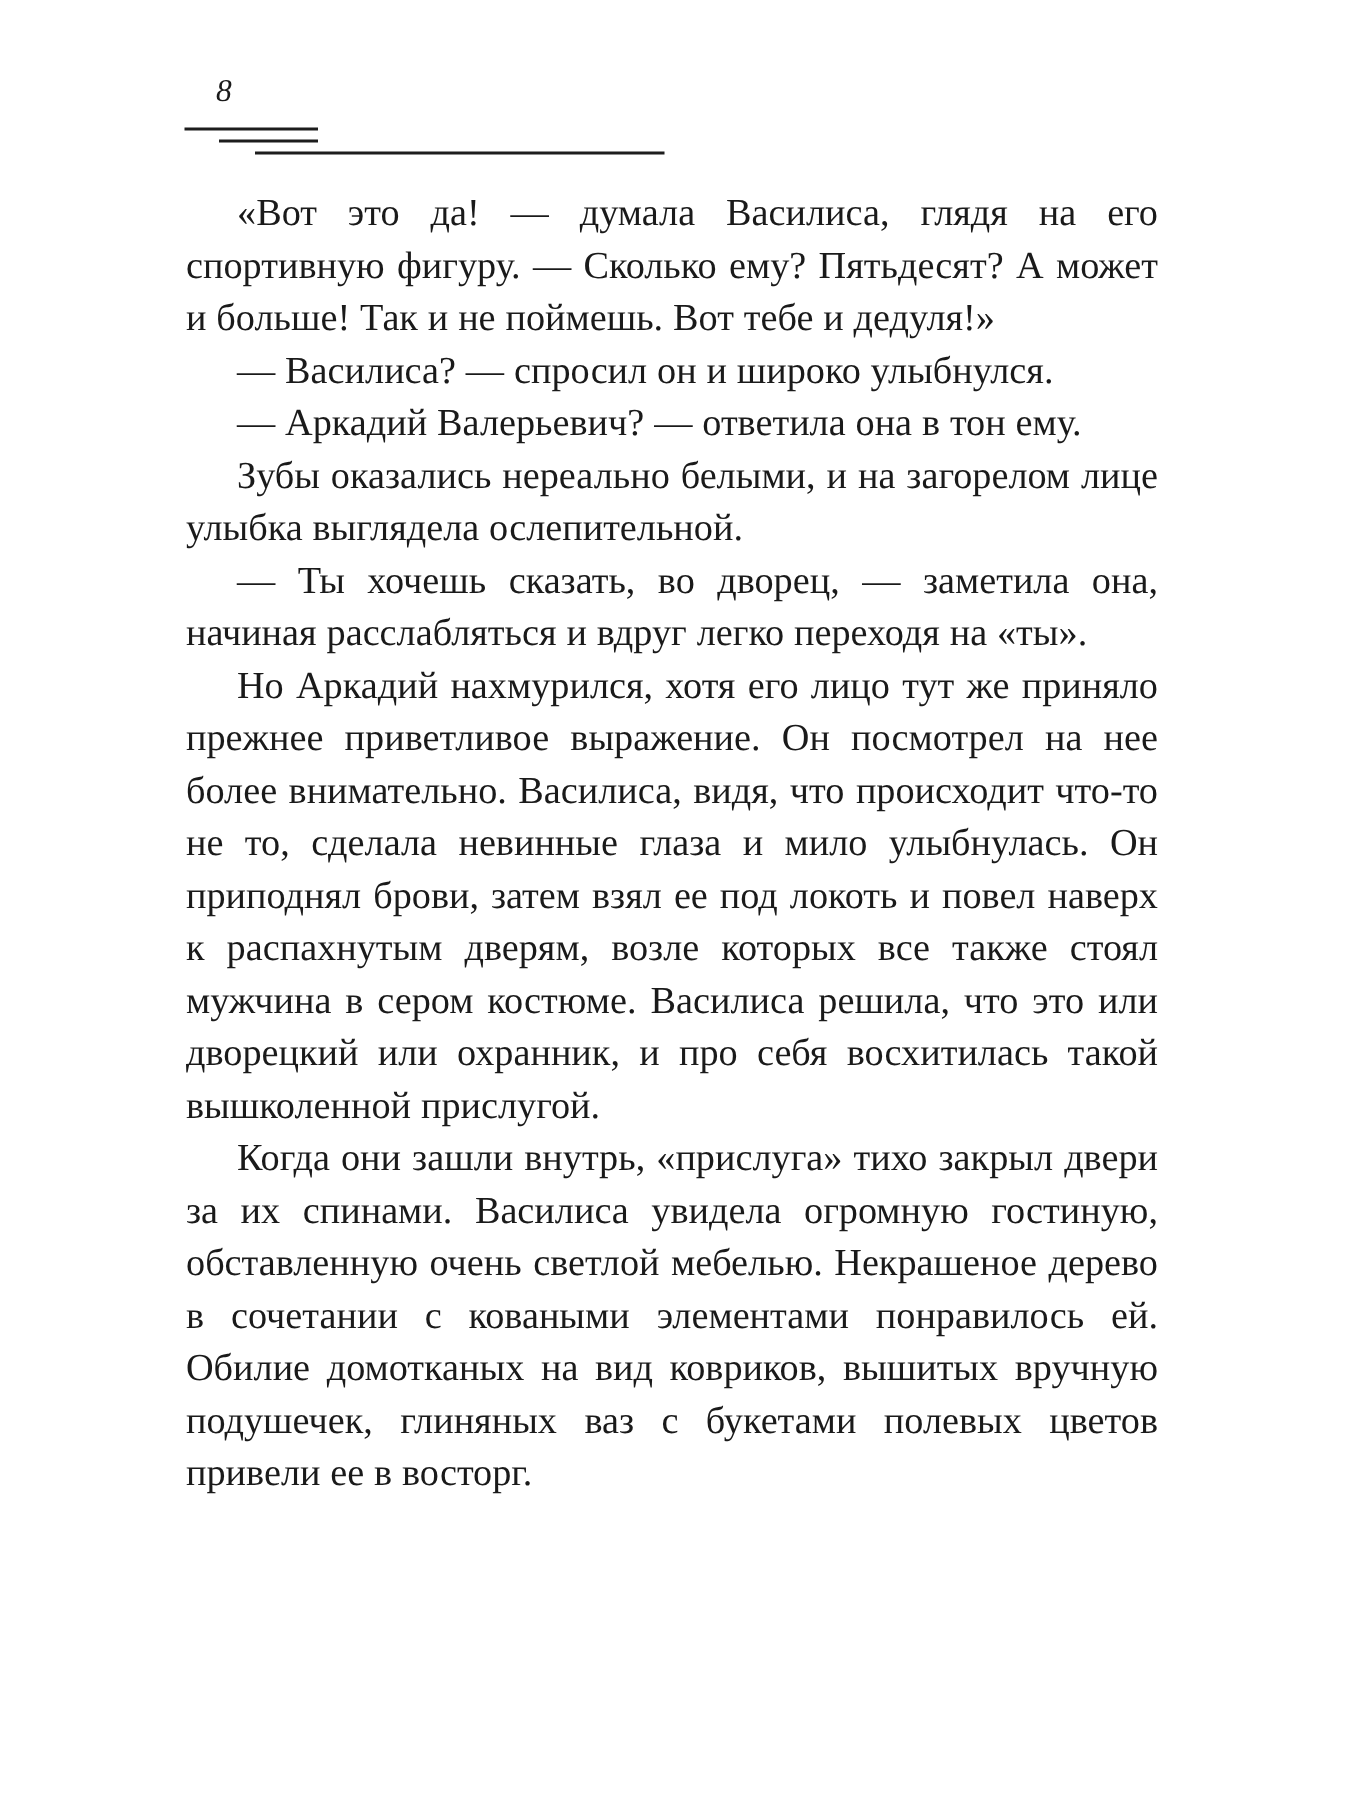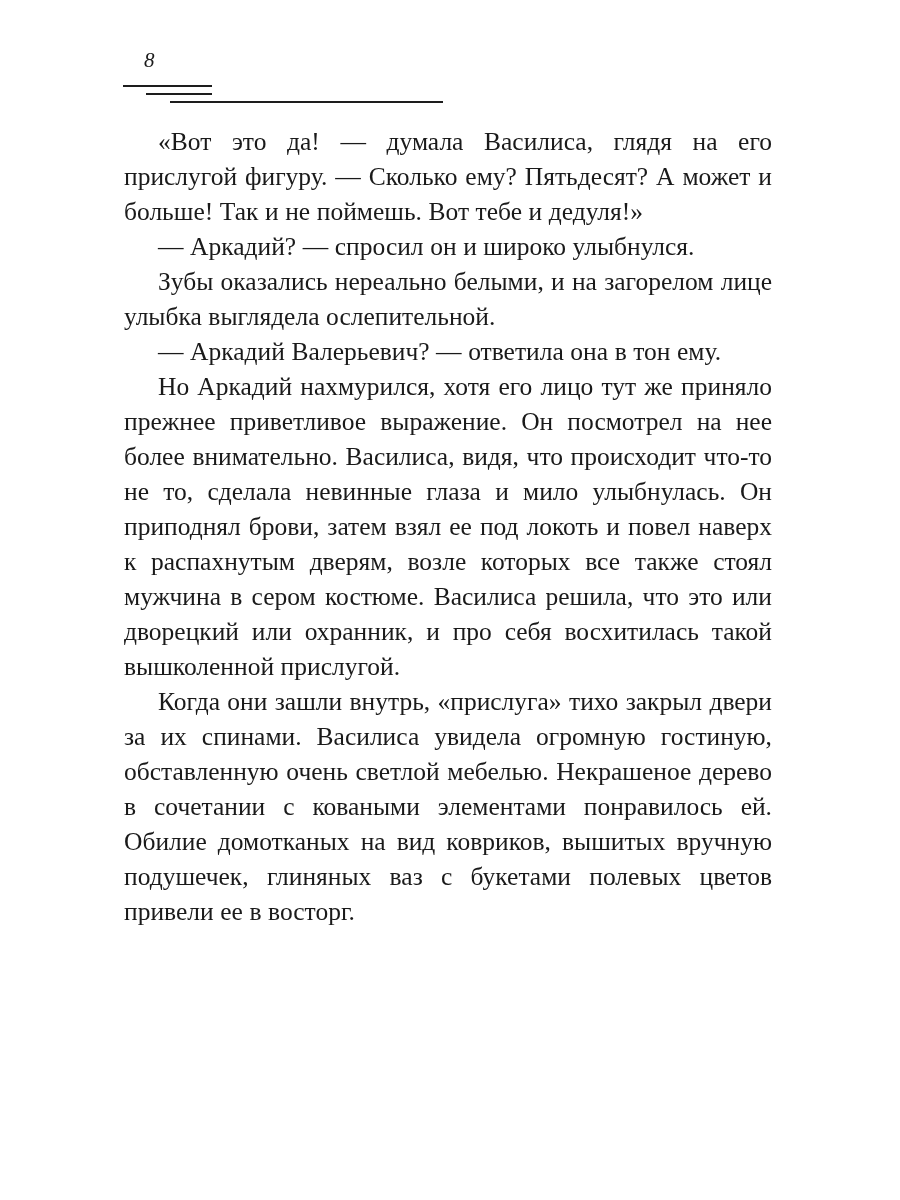--- a/index.html
+++ b/index.html
@@ -87,21 +87,22 @@
     <div class="folio">8</div>
 
     <div class="rules">
       <div class="rule rule-1" style="left: 123px; top: 85px; width: 89px; background: rgb(29, 29, 29);"></div>
       <div class="rule rule-2" style="left: 146px; top: 93px; width: 66px; background: rgb(29, 29, 29);"></div>
       <div class="rule rule-3" style="left: 170px; top: 101px; width: 273px; background: rgb(29, 29, 29);"></div>
     </div>
   </div>
 
   <div class="textblock">
-    <p class="para">«Вот это да! — думала Василиса, глядя на его прислугой фигуру. — Сколько ему? Пятьдесят? А может и больше! Так и не поймешь. Вот тебе и дедуля!»</p>
-    <p class="para">— Аркадий? — спросил он и широко улыбнулся.</p>
+    <p class="para">«Вот это да! — думала Василиса, глядя на его спортивную фигуру. — Сколько ему? Пятьдесят? А может и больше! Так и не поймешь. Вот тебе и дедуля!»</p>
+    <p class="para">— Василиса? — спросил он и широко улыбнулся.</p>
+    <p class="para">— Аркадий Валерьевич? — ответила она в тон ему.</p>
     <p class="para">Зубы оказались нереально белыми, и на загорелом лице улыбка выглядела ослепительной.</p>
-    <p class="para">— Аркадий Валерьевич? — ответила она в тон ему.</p>
+    <p class="para">— Ты хочешь сказать, во дворец, — заметила она, начиная расслабляться и вдруг легко переходя на «ты».</p>
     <p class="para">Но Аркадий нахмурился, хотя его лицо тут же приняло прежнее приветливое выражение. Он посмотрел на нее более внимательно. Василиса, видя, что происходит что-то не то, сделала невинные глаза и мило улыбнулась. Он приподнял брови, затем взял ее под локоть и повел наверх к распахнутым дверям, возле которых все также стоял мужчина в сером костюме. Василиса решила, что это или дворецкий или охранник, и про себя восхитилась такой  вышколенной прислугой.</p>
     <p class="para">Когда они зашли внутрь, «прислуга» тихо закрыл двери за их спинами. Василиса увидела огромную гостиную, обставленную очень светлой мебелью. Некрашеное дерево в сочетании с коваными элементами понравилось ей. Обилие домотканых на вид ковриков, вышитых вручную подушечек, глиняных ваз с букетами полевых цветов привели ее в восторг.</p>
   </div>
 
 </div>
 
 </body></html>

